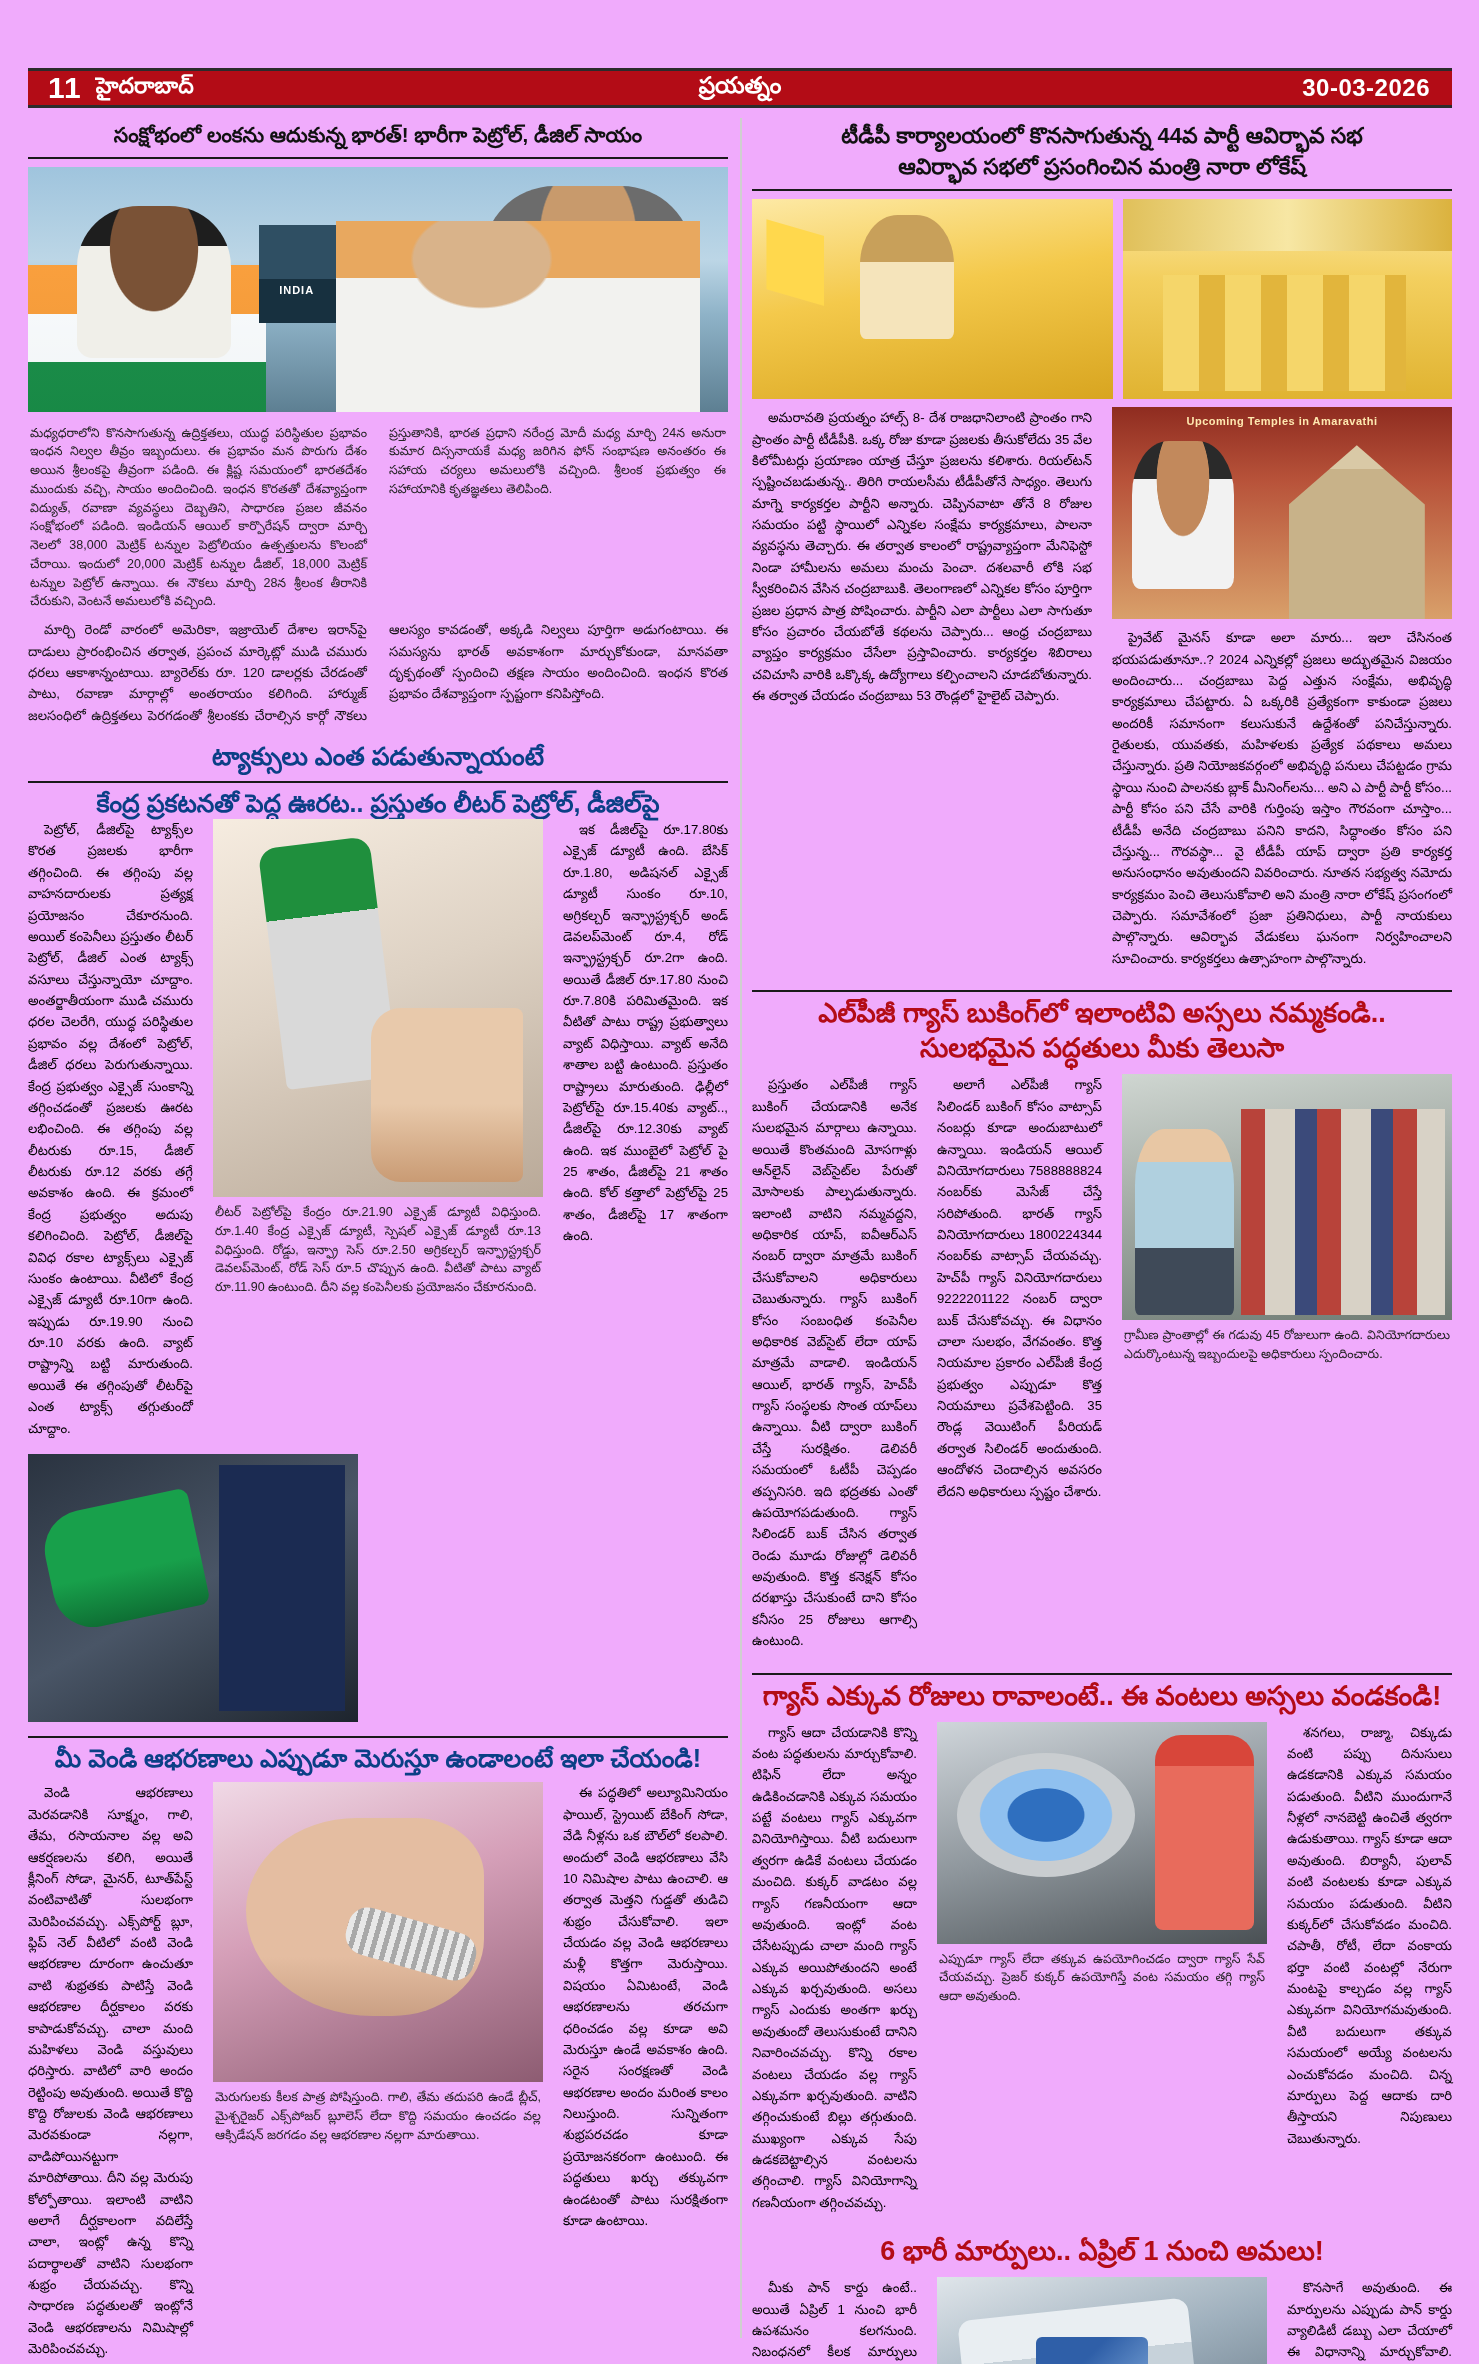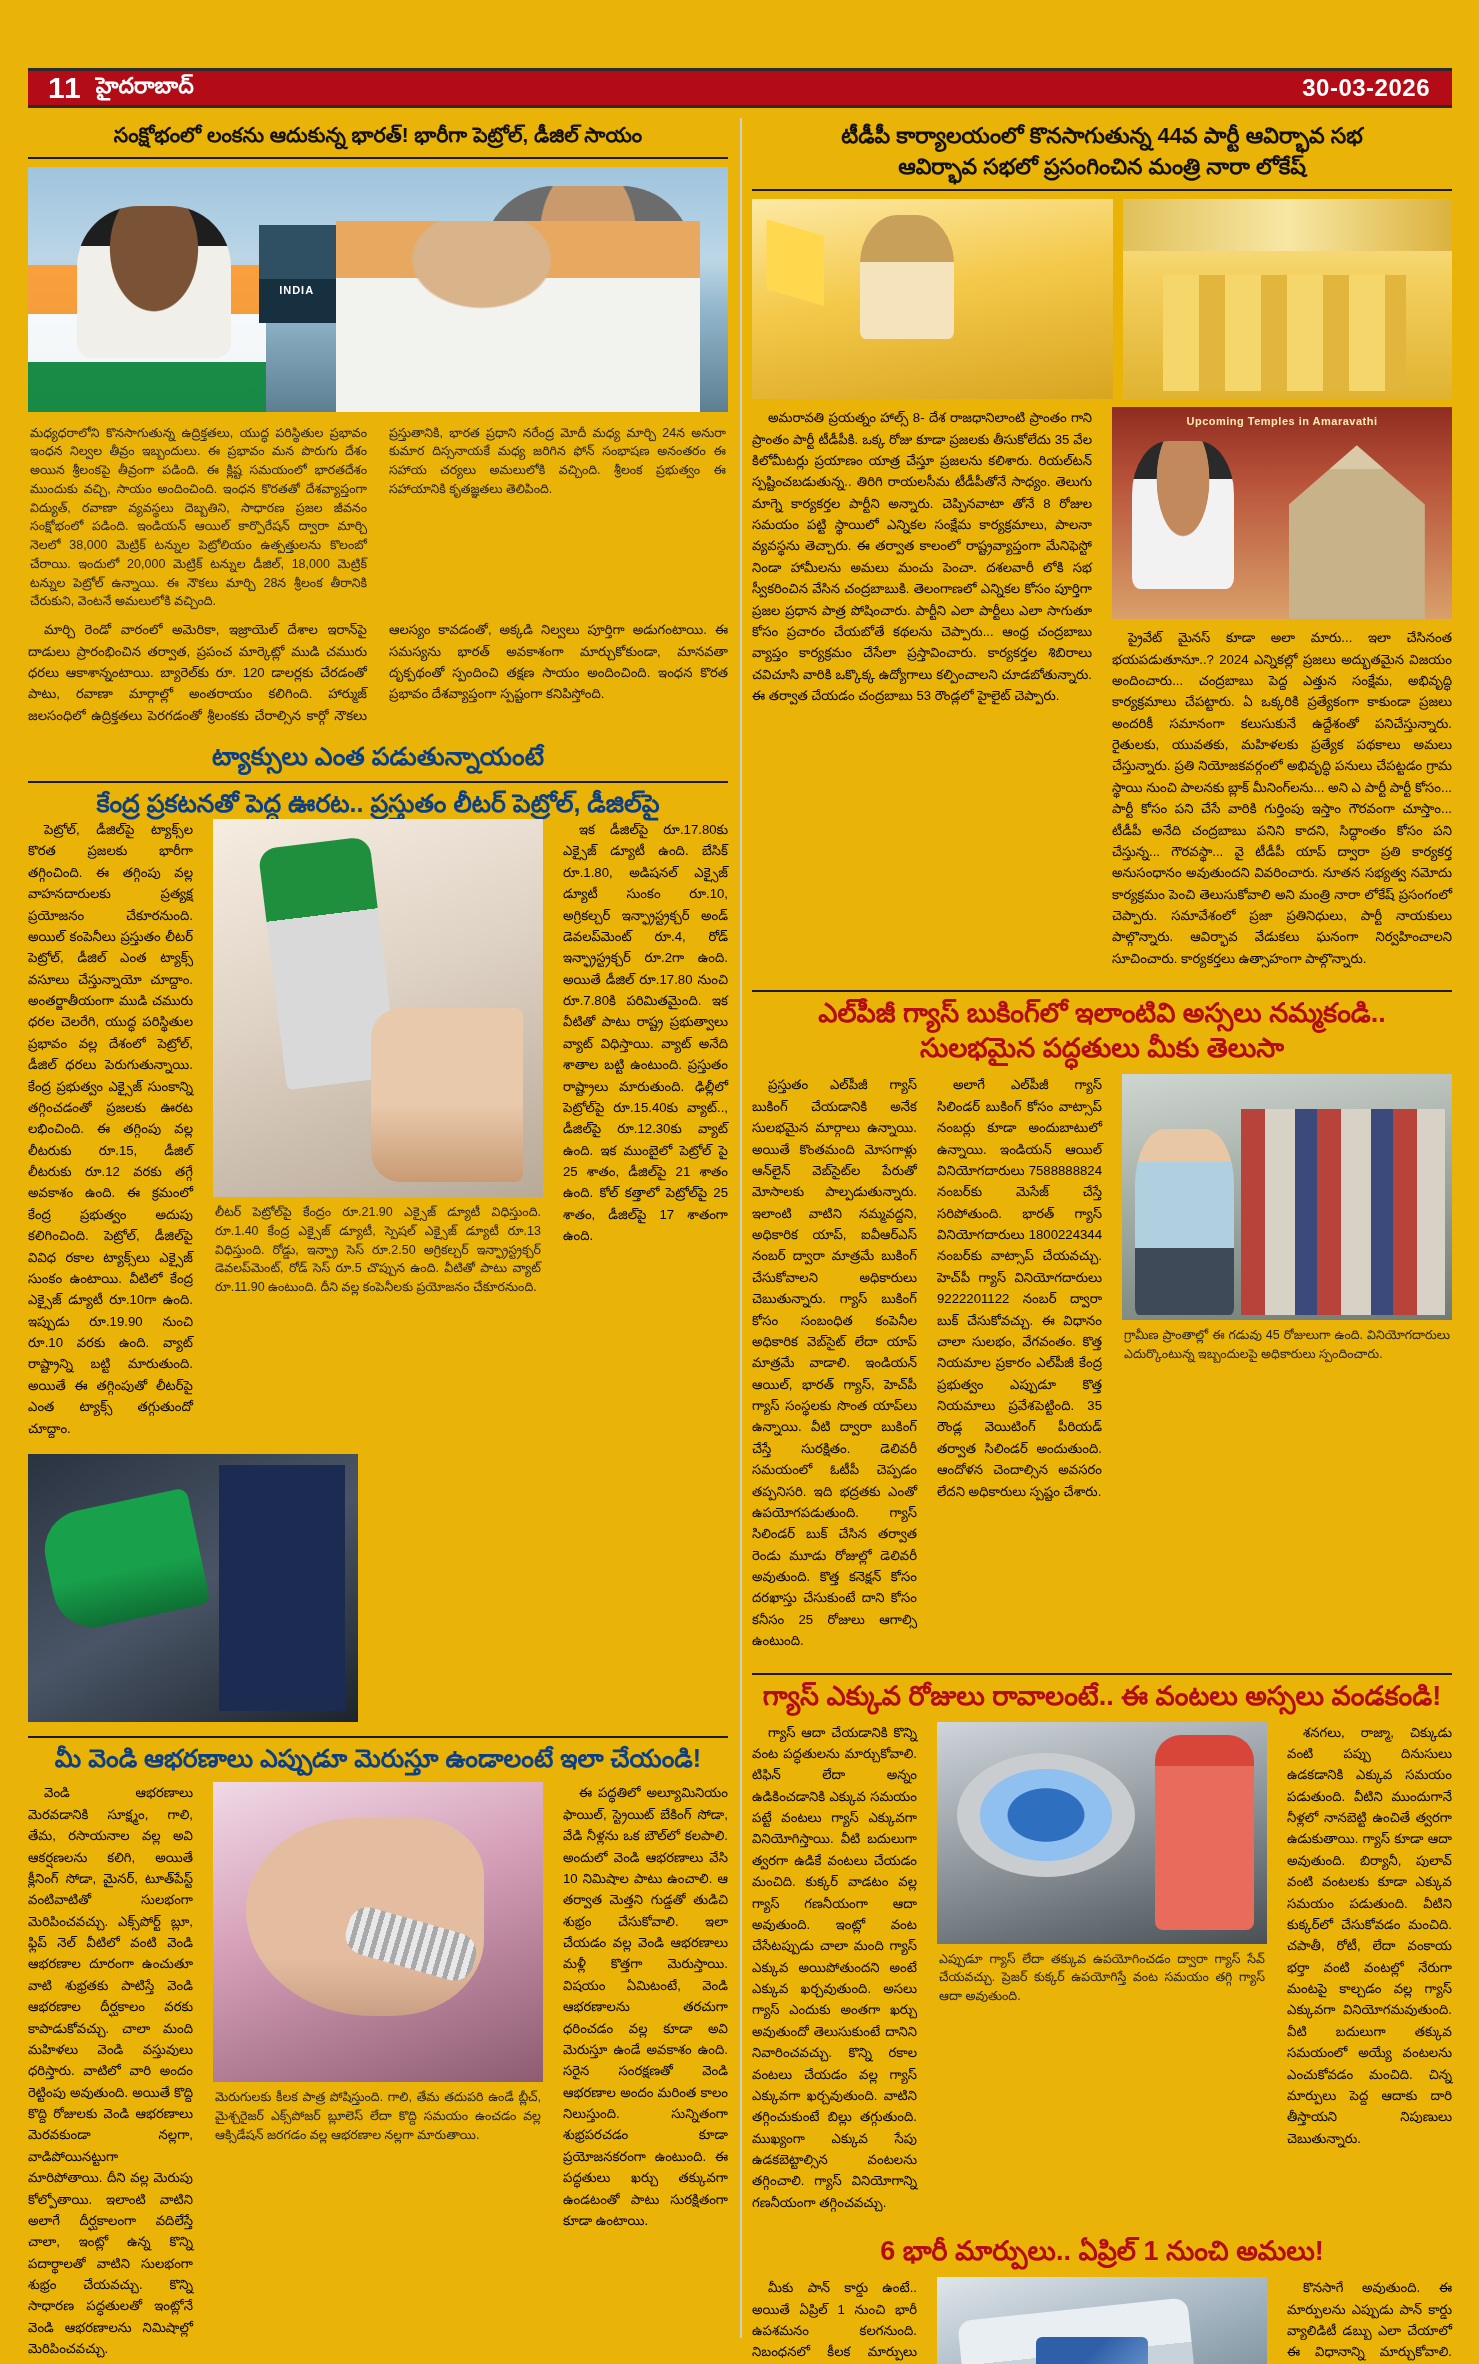--- a/index.html
+++ b/index.html
@@ -4,21 +4,21 @@
 <style>
   * { box-sizing: border-box; margin: 0; padding: 0; }
   html, body {
     width: 1479px; height: 2364px;
     background: #ffffff;
     font-family: "Liberation Sans", "DejaVu Sans", sans-serif;
   }
   .page {
     position: relative;
     width: 1479px; height: 2364px;
-    background: #eab308;
+    background: #f0abfc;
     padding: 0;
     overflow: hidden;
   }
 
   
   .masthead {
     position: absolute;
     left: 28px; top: 68px;
     width: 1424px; height: 40px;
     background: #b30c16;
@@ -275,20 +275,21 @@
   .grid2-65 { display: grid; grid-template-columns: 1.1fr 1fr; gap: 10px; }
 </style>
 </head>
 <body>
 
 <div class="page">
 
   <div class="masthead">
     <span class="mh-page-no">11</span>
     <span class="mh-city">హైదరాబాద్</span>
+    <span class="mh-title">ప్రయత్నం</span>
     <span class="mh-date">30-03-2026</span>
   </div>
 
   <div class="vdiv"></div>
 
   <div class="col-left">
 
     <div class="hl hl-lead rule-bot">సంక్షోభంలో లంకను ఆదుకున్న భారత్! భారీగా పెట్రోల్, డీజిల్ సాయం</div>
     <div class="sp8"></div>
     <div class="ph img-lead">

